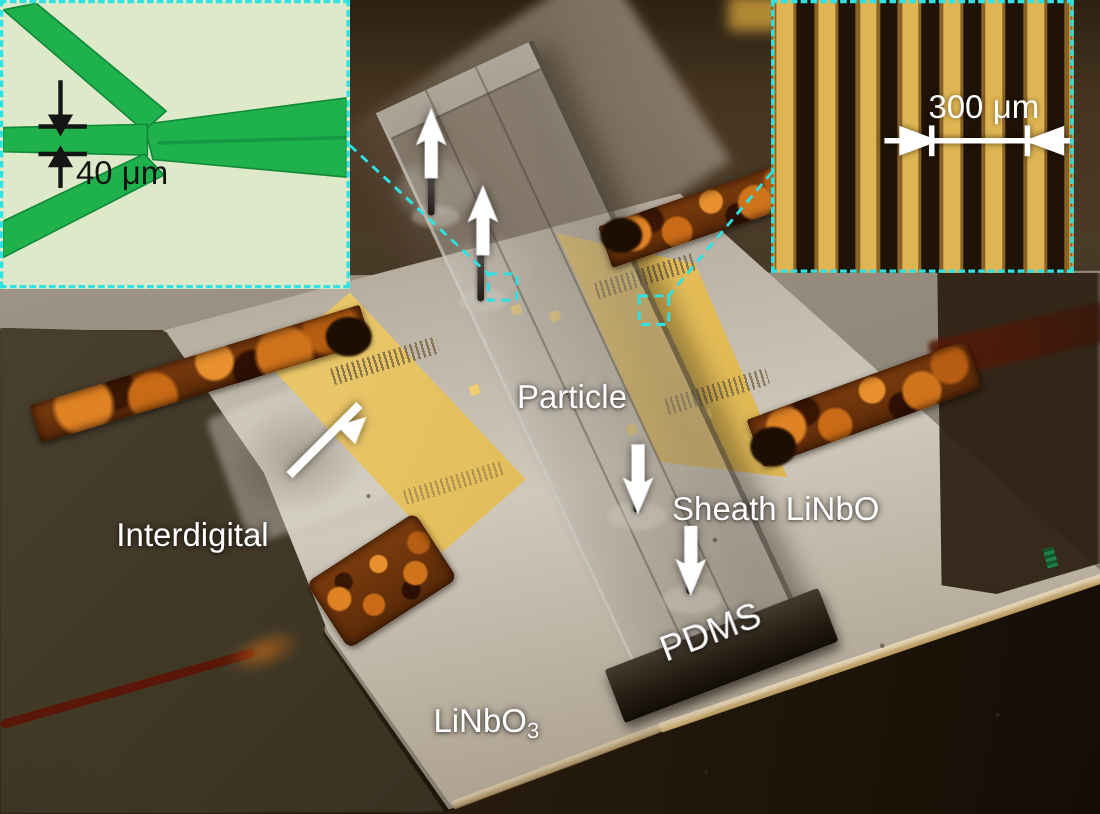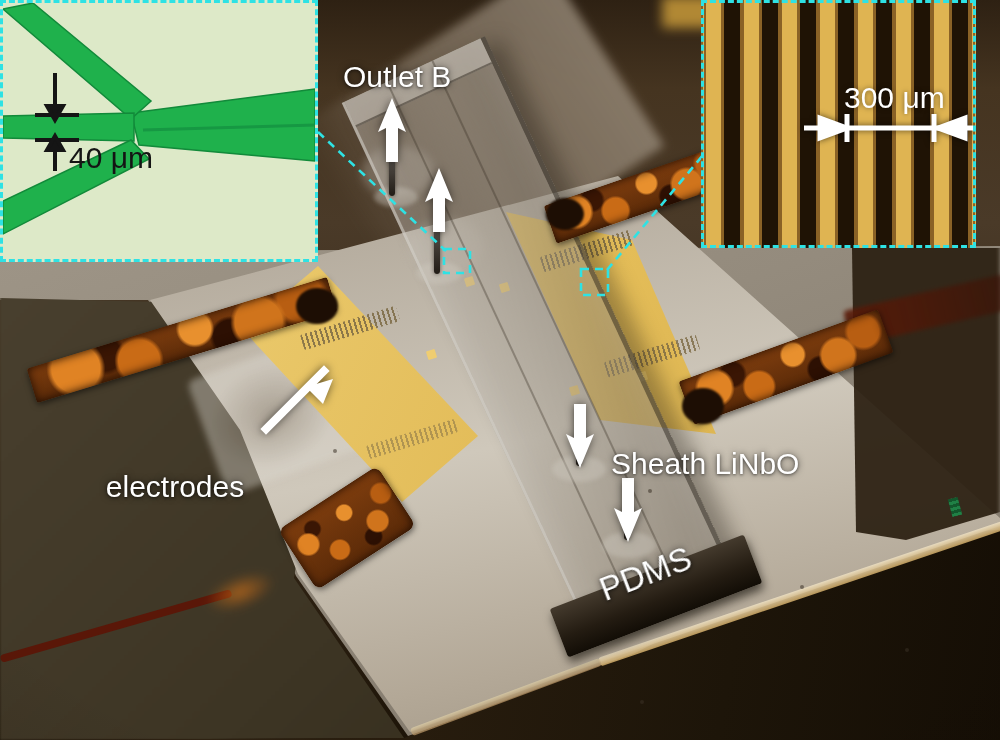--- a/index.html
+++ b/index.html
@@ -218,22 +218,25 @@
         <line x1="100" y1="125" x2="269" y2="125"></line>
         <line x1="143" y1="111" x2="143" y2="139"></line>
         <line x1="230" y1="111" x2="230" y2="139"></line>
         <polygon points="143,125 116,115 116,135"></polygon>
         <polygon points="234,125 261,115 261,135"></polygon>
       </g>
     </svg>
     <div class="scale-white" style="left:140px;top:78px">300 μm</div>
   </div>
 
-  <div class="lbl" style="left:343px;top:59px">Outlet B</div>
   <div class="lbl lbl-center" style="left:452px;top:344px;width:136px">
+    <div>Particle</div>
   </div>
   <div class="lbl" style="left:611px;top:446px">Sheath LiNbO</div>
   <div class="lbl lbl-center" style="left:78px;top:469px;width:194px">
-    <div>electrodes</div>
+    <div>Interdigital</div>
   </div>
   <div class="lbl pdms-lbl">PDMS</div>
+  <div class="lbl" style="left:394px;top:638px">
+    <span>LiNbO</span><sub class="chem">3</sub>
+  </div>
 
 </div>
 
 </body></html>

